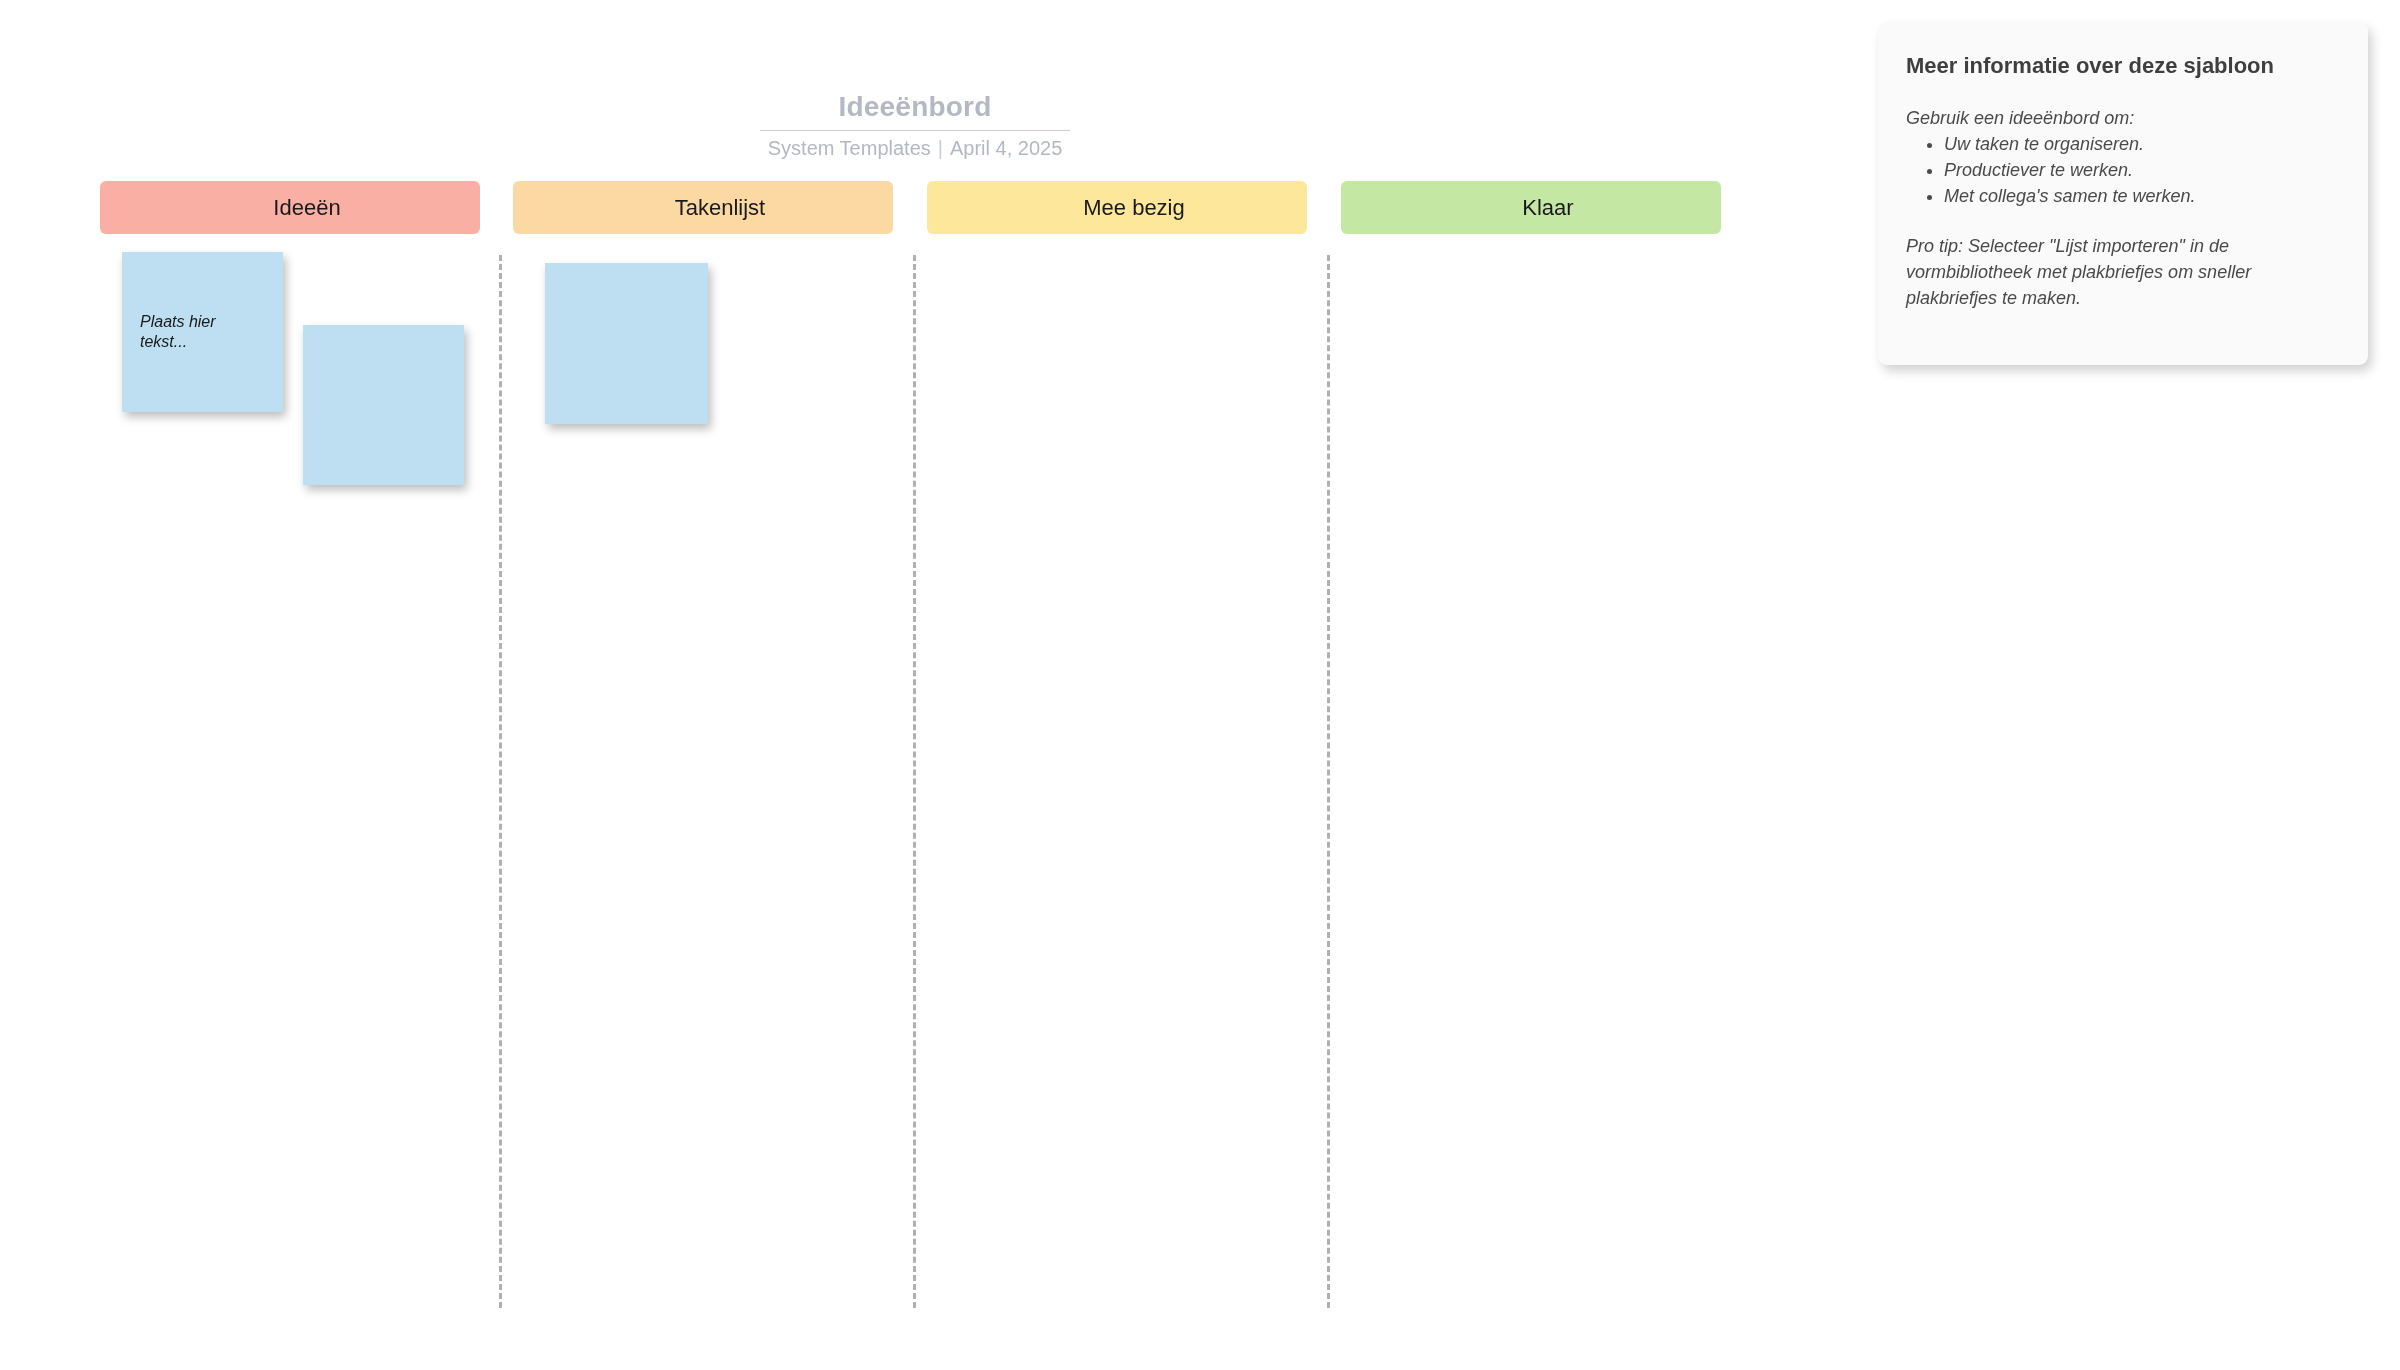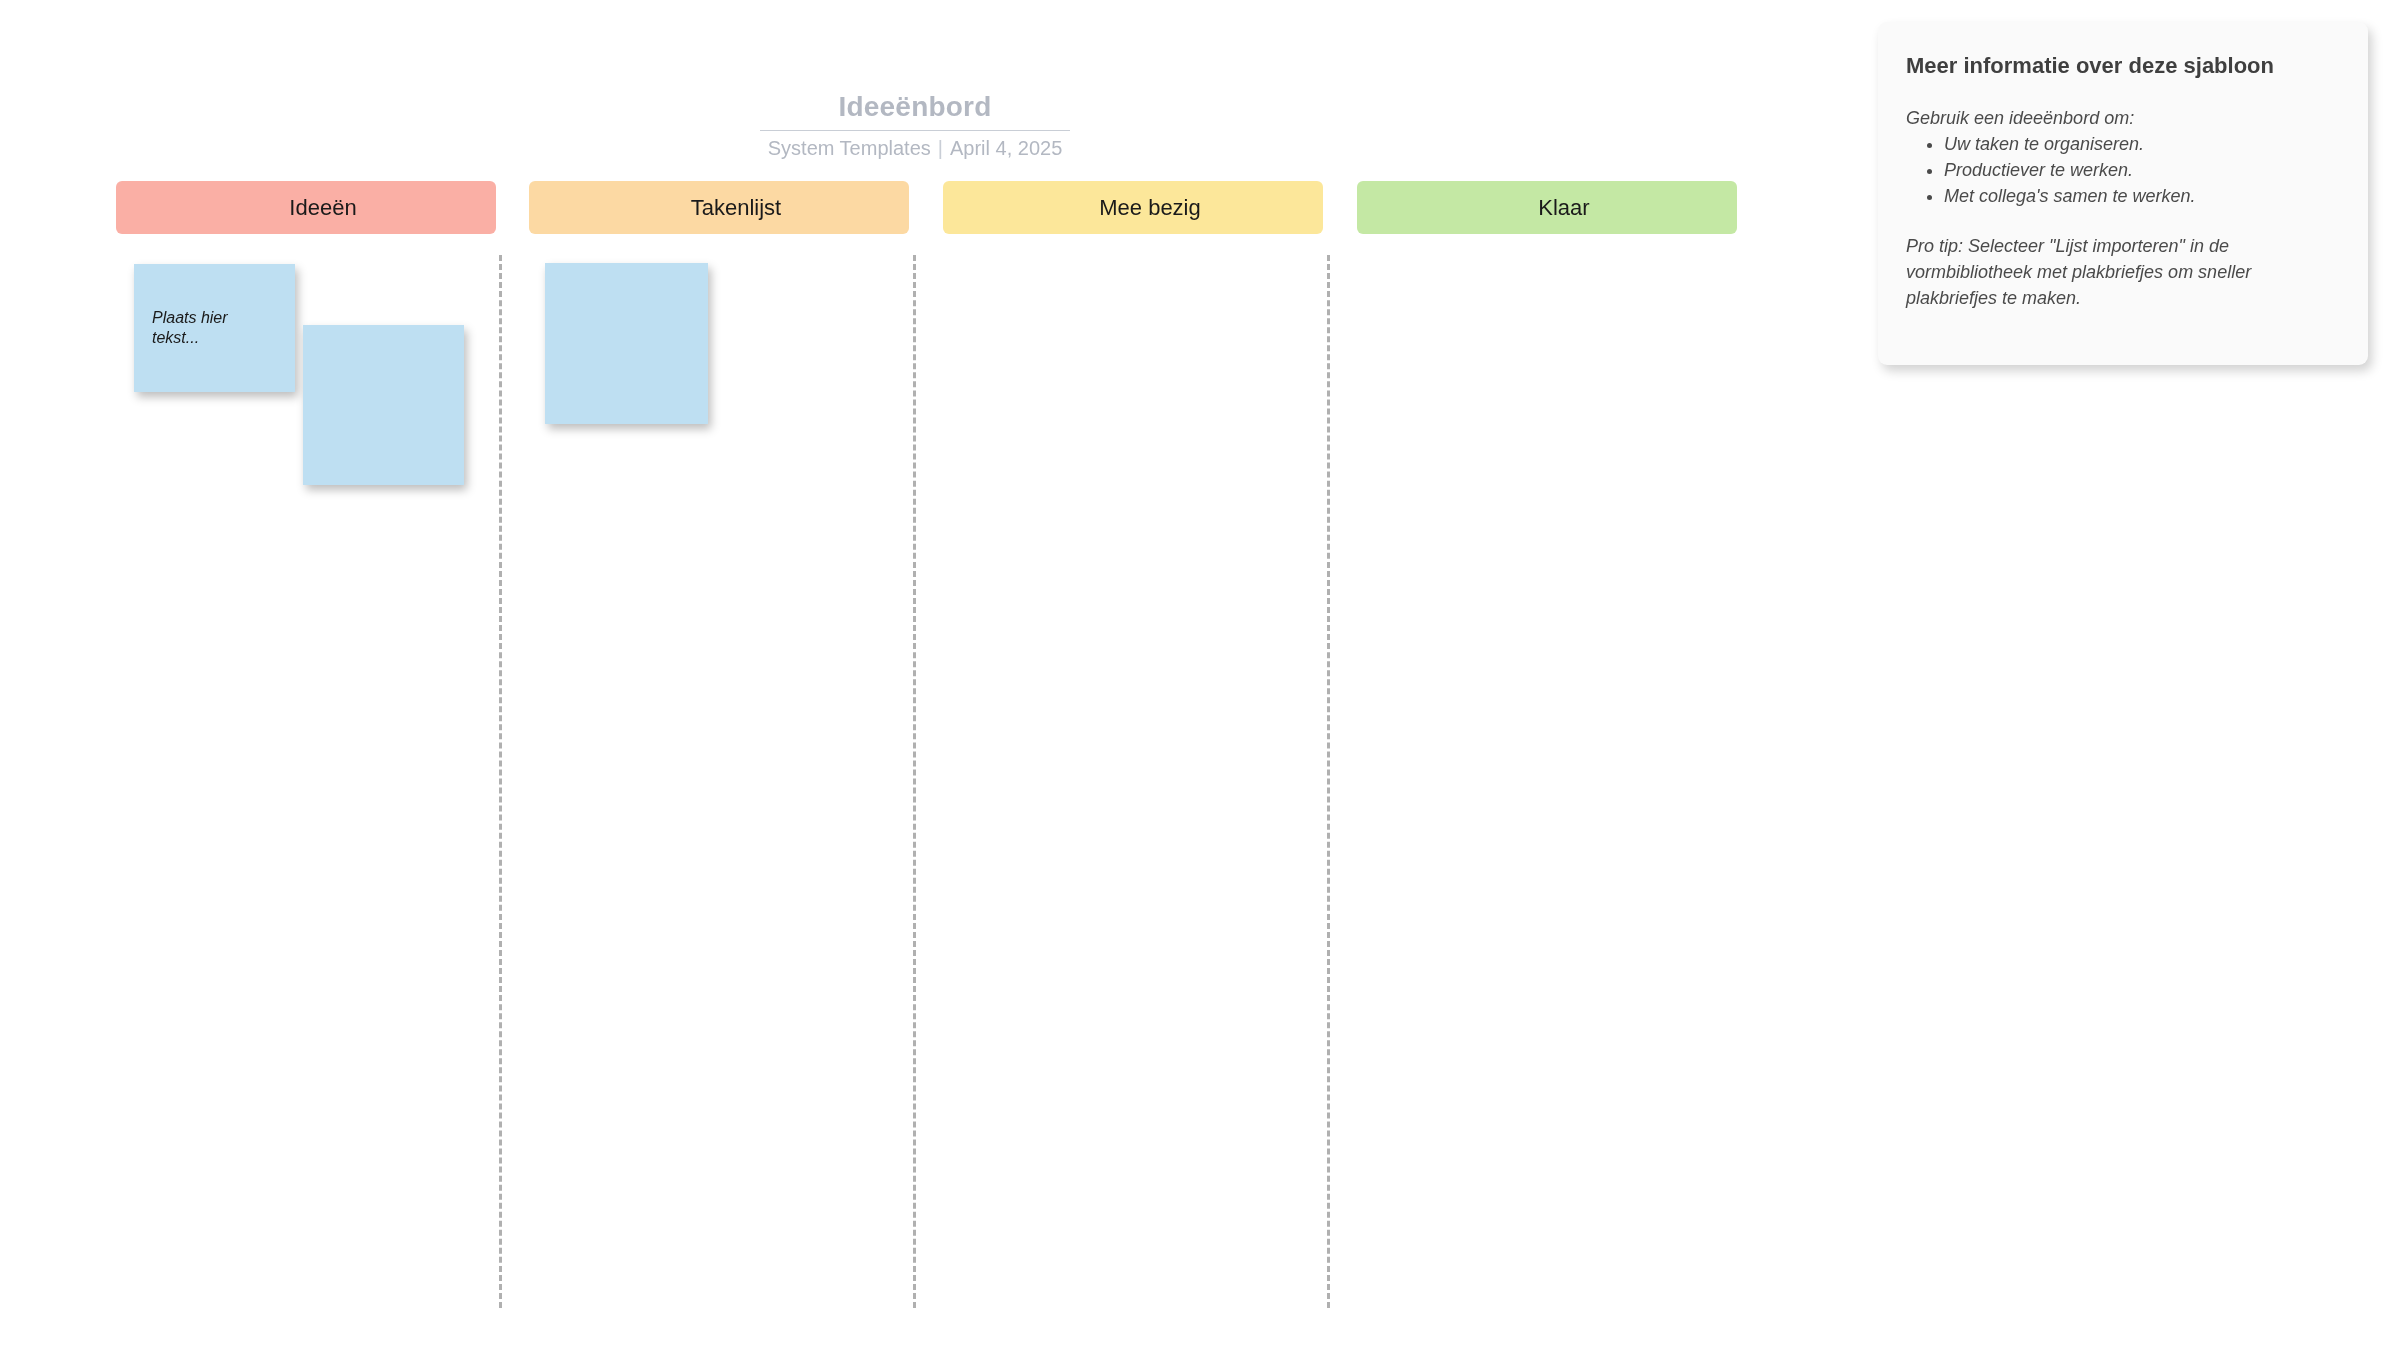--- a/index.html
+++ b/index.html
@@ -63,21 +63,21 @@
     width: 380px;
     height: 1370px;
   }
   .col-0 { left: 100px; }
   .col-1 { left: 513px; }
   .col-2 { left: 927px; }
   .col-3 { left: 1341px; }
 
   .col-header {
     position: absolute;
-    left: 16px;
+    left: 0;
     top: 181px;
     width: 380px;
     height: 53px;
     border-radius: 6px;
     display: flex;
     align-items: center;
     justify-content: center;
     box-sizing: border-box;
     padding-left: 34px;
   }
@@ -110,21 +110,21 @@
   }
   .sticky-text {
     font-size: 16px;
     font-style: italic;
     color: #1a1a1a;
     line-height: 20px;
     padding: 0 18px;
     width: 100%;
   }
   
-  #note-ideas-1 { left: 22px;  top: 264px; width: 161px; height: 128px; margin-left: 12px; }
+  #note-ideas-1 { left: 22px;  top: 252px; width: 161px; height: 160px; }
   #note-ideas-2 { left: 203px; top: 325px; width: 161px; height: 160px; }
   #note-tasks-1 { left: 32px;  top: 263px; width: 163px; height: 161px; }
 
   
   #info-panel {
     position: absolute;
     left: 1878px;
     top: 22px;
     width: 490px;
     height: 343px;

